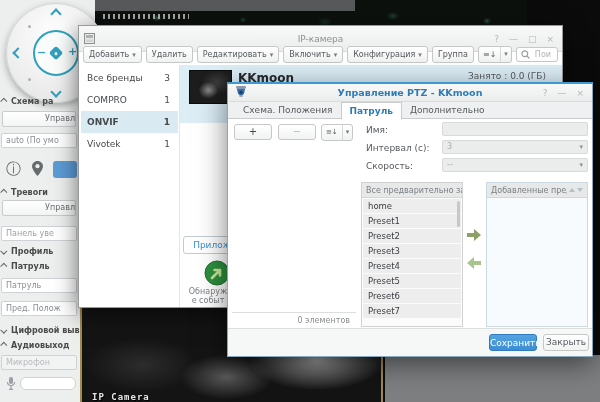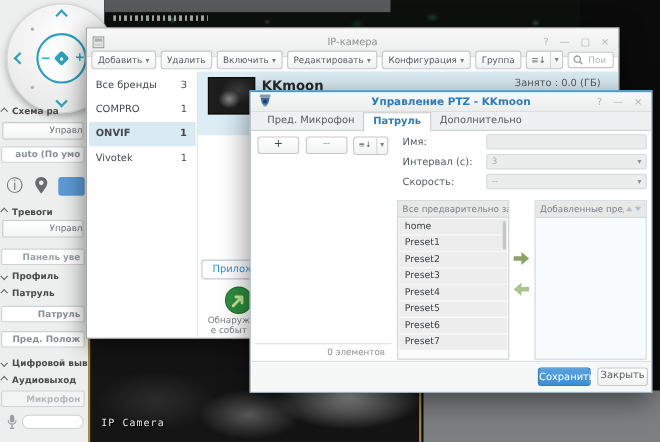--- a/index.html
+++ b/index.html
@@ -21,22 +21,22 @@
   .osd-streak{left:103px;top:14px;width:86px;height:5px;opacity:.75;filter:blur(.3px);
     background:repeating-linear-gradient(90deg, rgba(255,255,255,.85) 0 2px, transparent 2px 5px);}
   .bottom-cam{left:80px;top:305px;width:303px;height:97px;background:#141414;
     border-left:2px solid #a3894a;border-right:2px solid #a3894a;
     background-image:
       radial-gradient(95px 42px at 235px 55px, #9c9c9c, transparent 72%),
       radial-gradient(75px 38px at 295px 28px, #050505 35%, transparent 78%),
       radial-gradient(62px 30px at 145px 72px, #5a5a5a, transparent 75%),
       radial-gradient(52px 26px at 338px 82px, #8d8d8d, transparent 72%),
       radial-gradient(70px 34px at 60px 60px, #2c2c2c, transparent 80%);}
-  .cam-label{left:10px;bottom:12px;color:#e8e8e8;font-family:"DejaVu Sans Mono",monospace;
-    font-weight:normal;font-size:9px;letter-spacing:1px;text-shadow:1px 1px 0 #000;}
+  .cam-label{left:10px;bottom:0;color:#e8e8e8;font-family:"DejaVu Sans Mono",monospace;
+    font-weight:bold;font-size:9px;letter-spacing:1px;text-shadow:1px 1px 0 #000;}
   .bottom-gray{left:385px;top:355px;width:215px;height:47px;background:#7d7f80;}
 
   
   .wheel{left:4px;top:1px;width:104px;height:104px;}
   .wheel-outer{left:2px;top:2px;width:100px;height:100px;border-radius:50%;
     background:radial-gradient(circle at 50% 32%, #ffffff, #ededed 65%, #dfe1e1);
     border:1px solid #d3d5d5;box-shadow:0 3px 7px rgba(0,0,0,.30);}
   .wheel-ring{left:29px;top:29px;width:46px;height:46px;border-radius:50%;
     border:2px solid #2fa0bd;background:#fbfcfc;}
   .chev{width:8px;height:8px;border-left:2px solid #2fa0bd;border-top:2px solid #2fa0bd;}
@@ -52,21 +52,21 @@
   .sec-chev{display:inline-block;width:5px;height:5px;border-left:1.5px solid #666;
     border-top:1.5px solid #666;margin-right:4px;vertical-align:1px;}
   .chev-up{transform:rotate(45deg) translateY(1px);}
   .chev-dn{transform:rotate(225deg) translateY(-1px);}
   .side-btn{left:2px;width:74px;height:16px;line-height:14px;background:linear-gradient(#fff,#f3f4f4);
     border:1px solid #c9cccd;border-radius:2px;color:#6b7073;overflow:hidden;white-space:nowrap;}
   .side-field{left:1px;width:76px;height:15px;line-height:13px;background:#fff;
     border:1px solid #cfd2d4;border-radius:2px;color:#8a9094;padding:0 3px;
     overflow:hidden;white-space:nowrap;}
   .t-right{text-align:right;padding-right:0;}
-  .t-left{text-align:right;padding-left:4px;font-weight:bold;}
+  .t-left{text-align:left;padding-left:4px;}
 
   
   .win{background:#fff;}
   .titlebar{position:absolute;left:0;top:0;right:0;display:flex;align-items:center;
     background:linear-gradient(#f8f8f8,#ebeded);border-bottom:1px solid #dadcdc;}
   .win-title{position:absolute;left:0;right:0;text-align:center;}
   .win-ctrls{margin-left:auto;display:flex;gap:10px;padding-right:8px;color:#b4b6b6;
     font-size:9px;z-index:2;}
   .win-ctrls span{cursor:default;}
 
@@ -233,22 +233,22 @@
         <span>?</span>
         <span>—</span>
         <span>□</span>
         <span>×</span>
       </span>
     </div>
 
     <div class="toolbar">
       <span class="tbtn"><span>Добавить</span><span class="crt">▾</span></span>
       <span class="tbtn"><span>Удалить</span></span>
+      <span class="tbtn"><span>Редактировать</span><span class="crt">▾</span></span>
       <span class="tbtn"><span>Включить</span><span class="crt">▾</span></span>
-      <span class="tbtn"><span>Редактировать</span><span class="crt">▾</span></span>
       <span class="tbtn"><span>Конфигурация</span><span class="crt">▾</span></span>
       <span class="tbtn"><span>Группа</span></span>
       <span class="splitbtn">
         <span class="m">≡↓</span>
         <span class="c">▾</span>
       </span>
       <span class="searchbox">
         <span style="display:flex;">
           <svg width="9" height="9" viewBox="0 0 9 9">
               <circle cx="3.8" cy="3.8" r="2.9" fill="none" stroke="#9aa0a3" stroke-width="1.2"></circle>
@@ -309,21 +309,21 @@
       </span>
       <span class="win-title">Управление PTZ - KKmoon</span>
       <span class="win-ctrls">
         <span>?</span>
         <span>—</span>
         <span>×</span>
       </span>
     </div>
 
     <div class="tabbar">
-      <span class="tab">Пред. Микрофон</span>
+      <span class="tab">Схема. Положения</span>
       <span class="tab active">Патруль</span>
       <span class="tab">Дополнительно</span>
     </div>
 
     <div class="ptz-content">
 
       <div class="abs sqbtn" style="left:6px;top:5px;width:38px;">+</div>
       <div class="abs sqbtn dis" style="left:50px;top:5px;width:38px;">−</div>
       <div class="abs splitbtn" style="left:93px;top:5px;">
         <span class="m" style="font-size:7px;">≡↓</span>

